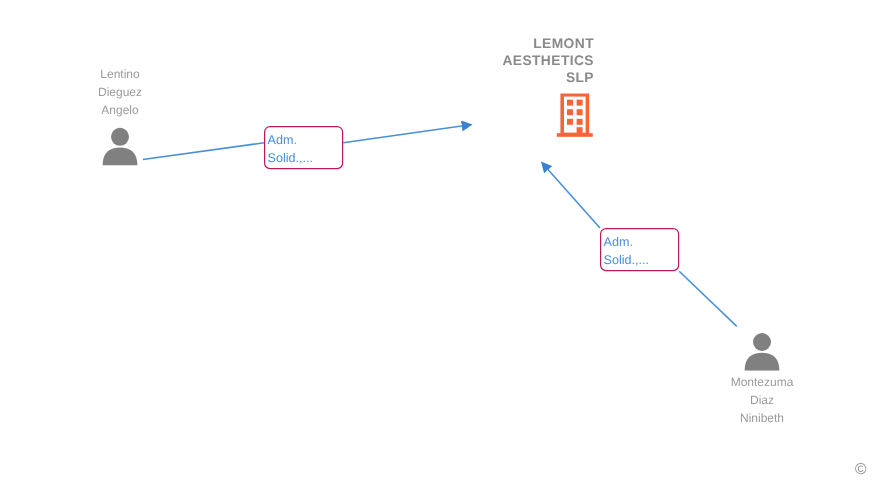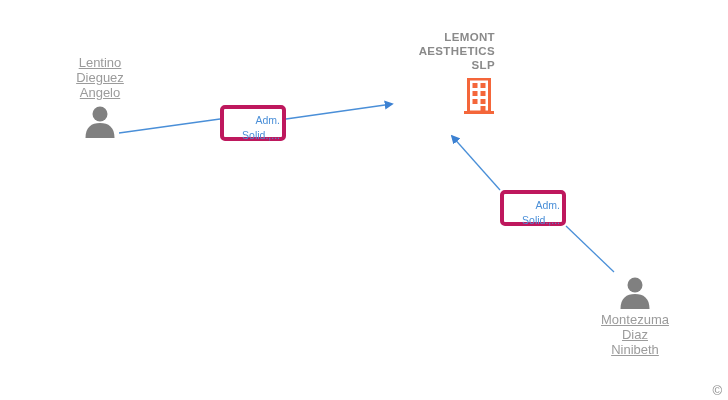--- a/index.html
+++ b/index.html
@@ -47,46 +47,45 @@
 
   
   .person-node {
     position: absolute;
     width: 120px;
     text-align: center;
   }
   .person-node.left  { left: 40px;  top: 55px; }
   .person-node.right { left: 575px; top: 275px; }
   .person-name {
-    font-size: 13px;
+    font-size: 10px;
     color: #9b9b9b;
     line-height: 15px;
     white-space: pre-line;
-    text-decoration: underline;
   }
   .person-icon {
     width: 34px;
     height: 34px;
     margin: 0 auto;
     display: block;
   }
   .person-node.left  .person-icon { margin-top: 4px; }
   .person-node.right .person-icon { margin-bottom: 3px; }
 
   
   .rel-label {
     position: absolute;
     box-sizing: border-box;
-    border: 4px solid #be185d;
+    border: 1px solid #be185d;
     border-radius: 5px;
     background: #ffffff;
     color: #4a8fd8;
     font-size: 10.5px;
     line-height: 15px;
-    text-align: right;
+    text-align: left;
     padding: 4px 2px 3px 2px;
     white-space: pre-line;
   }
   #rel-label-1 { left: 220px; top: 105px; width: 66px; height: 36px; }
   #rel-label-2 { left: 500px; top: 190px; width: 66px; height: 36px; }
 
   
   .watermark {
     position: absolute;
     right: 6px;

